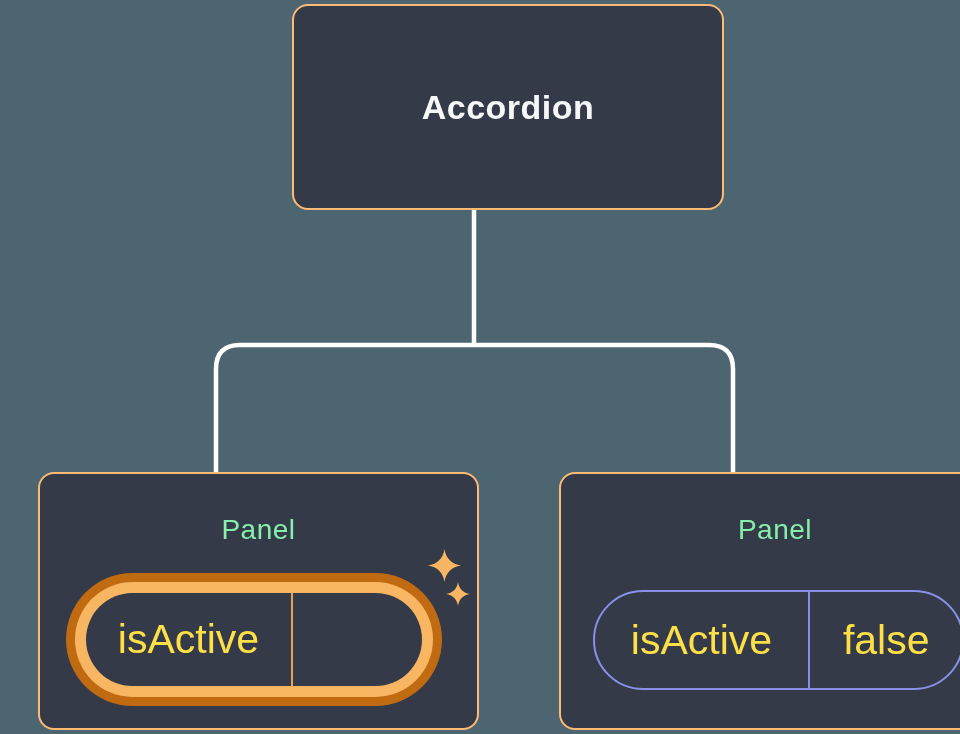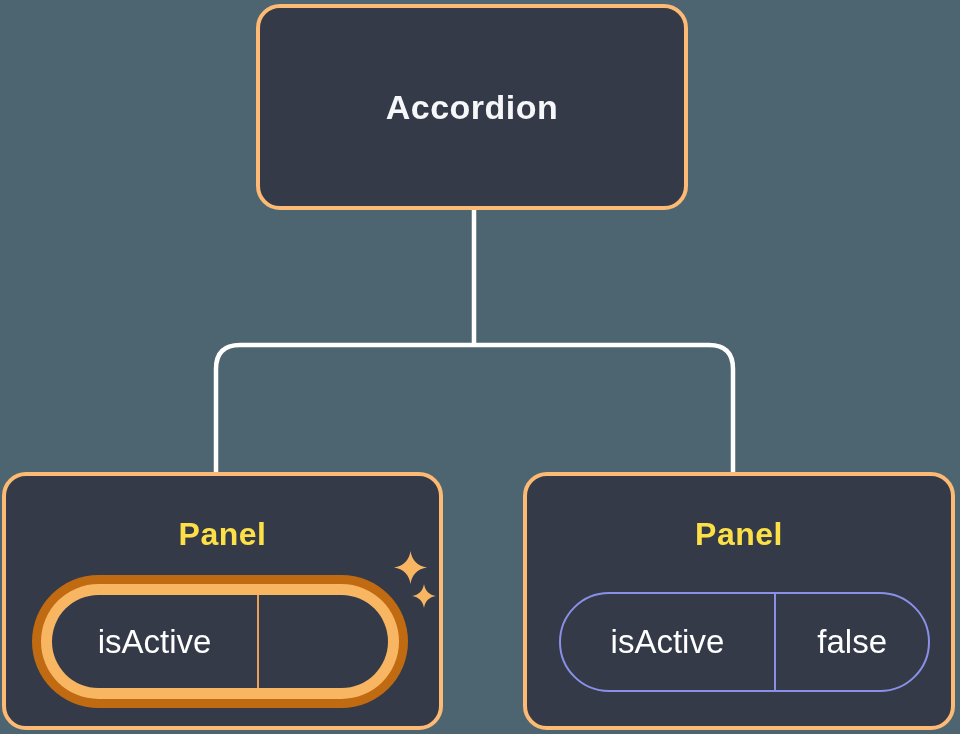--- a/index.html
+++ b/index.html
@@ -8,37 +8,38 @@
     width:960px;height:734px;
     background:#4D6570;
     overflow:hidden;
     font-family:"Liberation Sans","DejaVu Sans",sans-serif;
   }
   .connectors{position:absolute;inset:0;width:960px;height:734px;}
 
   .node{
     position:absolute;
     background:#343A47;
-    border:4px solid #fdba74;
-    border-radius:24px;
+    border:2px solid #fdba74;
+    border-radius:16px;
     box-sizing:border-box;
+    margin-left:36px;
   }
   .node-root{
     left:256px;top:4px;width:432px;height:206px;
     display:flex;align-items:center;justify-content:center;
   }
   .node-root .node-label{
     color:#F6F7F9;font-size:34px;font-weight:600;letter-spacing:0.5px;
   }
   .node-panel-left{left:2px;top:472px;width:441px;height:258px;}
   .node-panel-right{left:523px;top:472px;width:432px;height:258px;}
 
   .panel-title{
     position:absolute;top:40px;left:0;width:100%;
-    text-align:center;color:#fde047;font-size:32px;font-weight:700;
+    text-align:center;color:#86efac;font-size:28px;font-weight:400;
     letter-spacing:0.5px;
   }
 
   
   .pill-outer{
     position:absolute;left:26px;top:99px;width:376px;height:133px;
     background:#C06A12;border-radius:999px;box-sizing:border-box;
     padding:9px;
   }
   .pill-gold{
@@ -53,21 +54,21 @@
   
   .pill-plain{
     position:absolute;left:32px;top:116px;width:371px;height:100px;
     border:2.5px solid #8A90E8;border-radius:999px;box-sizing:border-box;
     display:flex;align-items:stretch;overflow:hidden;
     background:#343A47;
   }
 
   .pill-cell{
     display:flex;align-items:center;justify-content:center;
-    color:#ffffff;font-size:33px;
+    color:#fde047;font-size:41px;
   }
   .pill-cell.key{flex:0 0 61%;}
   .pill-cell.value{flex:1 1 auto;}
   .pill-cell.bold{font-weight:700;}
   .pill-divider{flex:0 0 2.5px;}
   .pill-divider.gold{background:#E9A159;}
   .pill-divider.purple{background:#8A90E8;}
 
   .sparkle{position:absolute;}
   .sparkle.big{left:388px;top:75px;width:33px;height:33px;}

